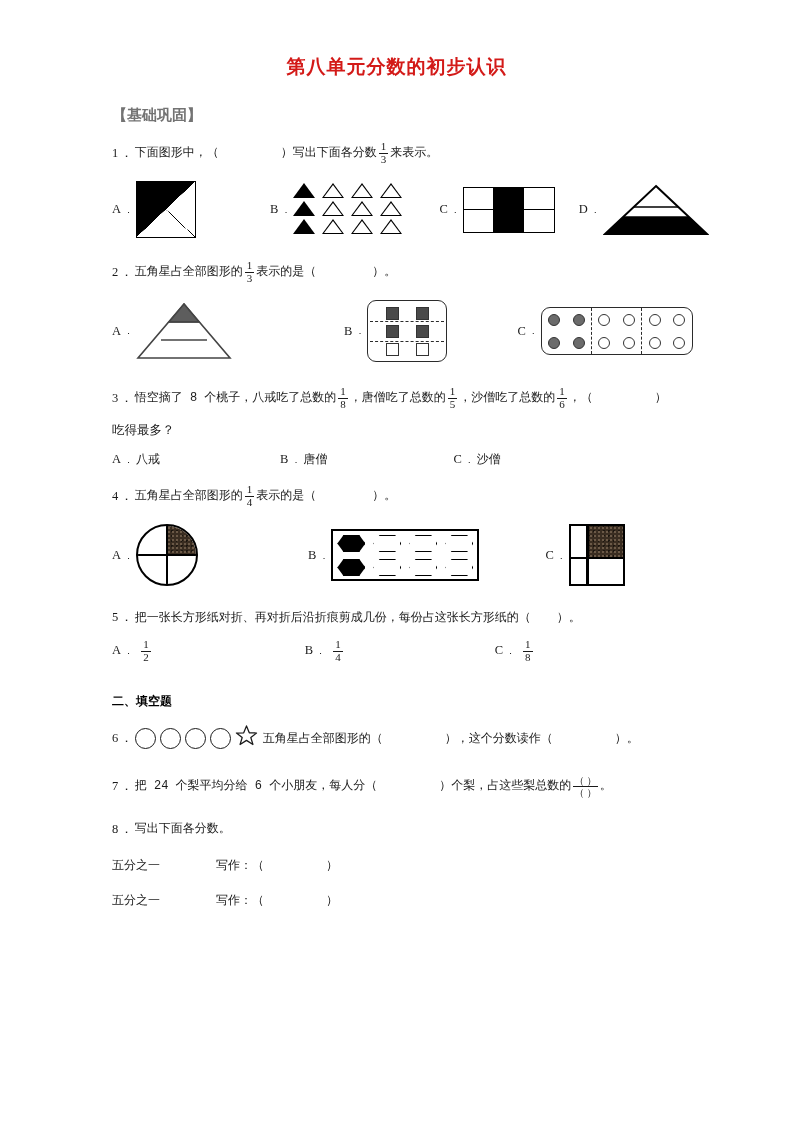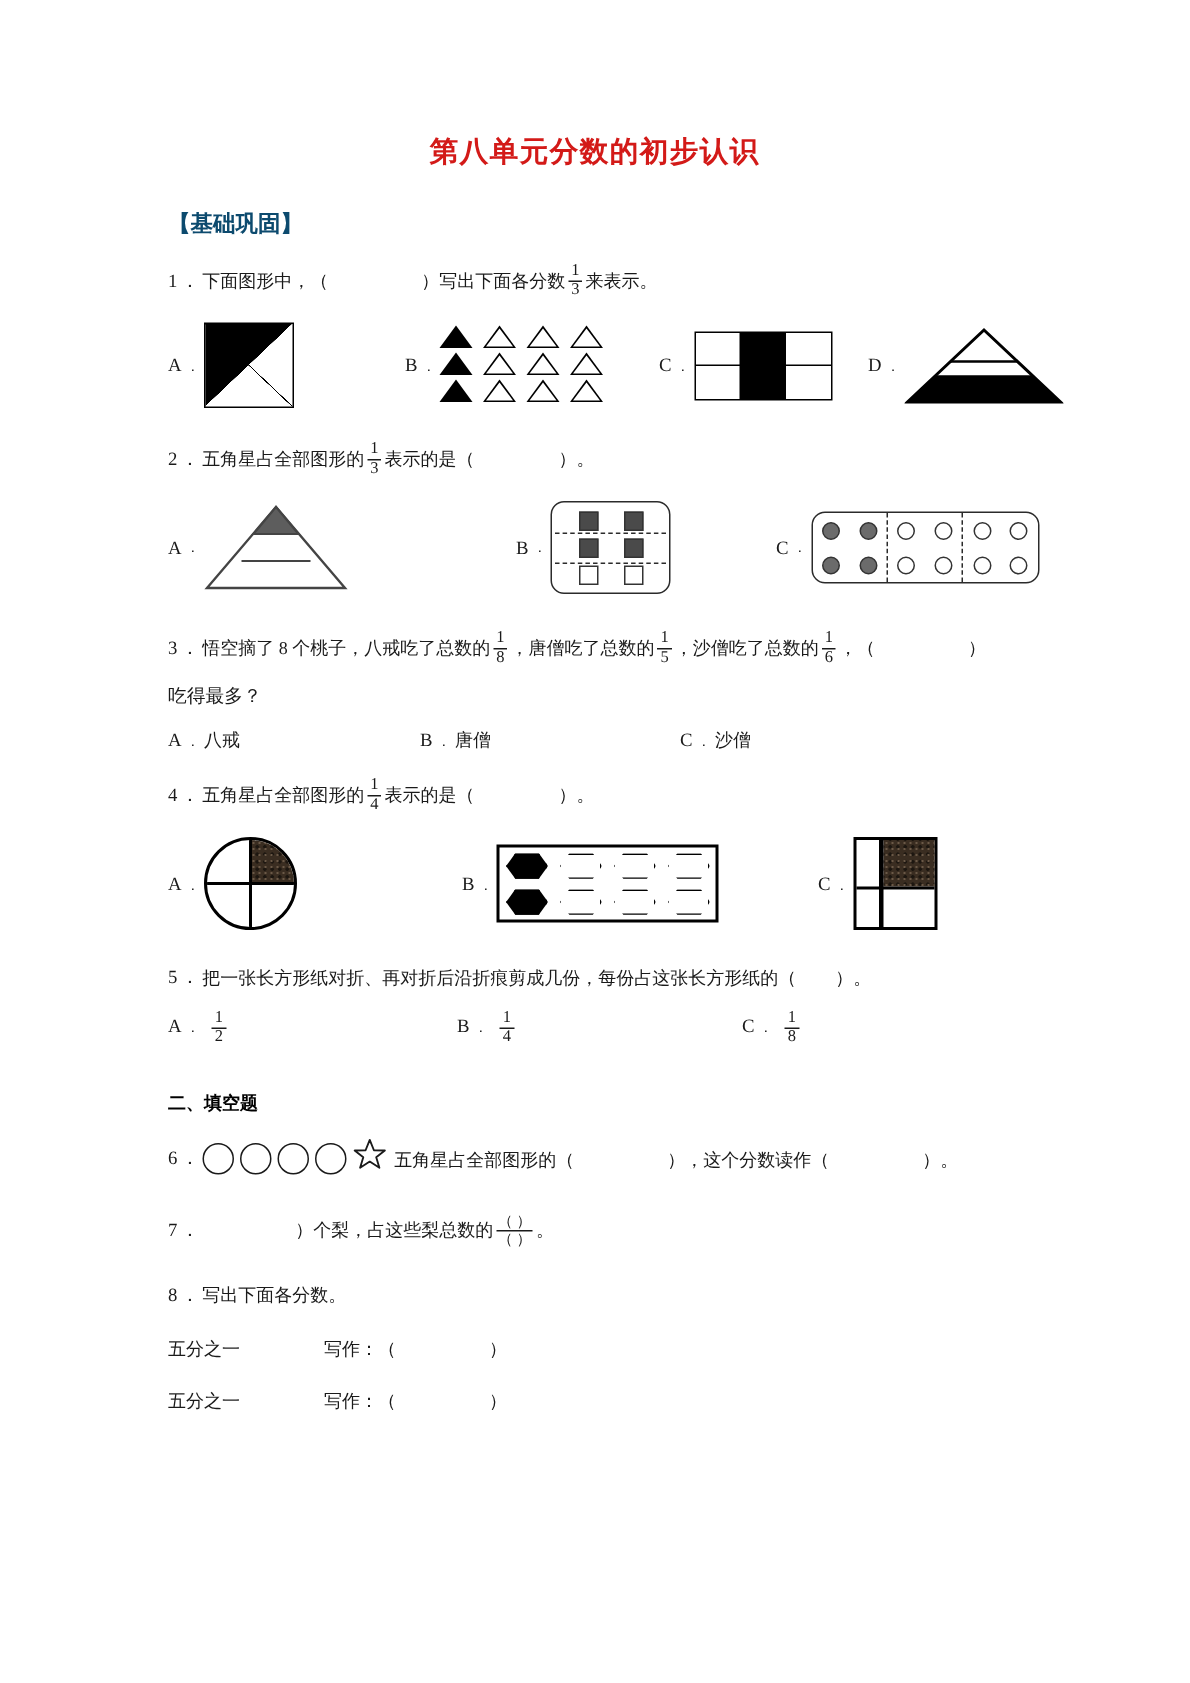--- a/index.html
+++ b/index.html
@@ -9,44 +9,44 @@
     color:#1a1a1a;
     position:relative;
     -webkit-font-smoothing:none;
   }
   .page{position:relative;width:793px;height:1122px;padding:0;box-sizing:border-box;}
 
   
   .title1{
     text-align:center;color:#d31a18;font-weight:bold;font-size:19px;
     font-family:"DejaVu Sans","Liberation Sans",sans-serif;
-    letter-spacing:1px;margin:0;padding-top:88px;
+    letter-spacing:1px;margin:0;padding-top:54px;
   }
   .title2{
     text-align:center;color:#d31a18;font-weight:bold;font-size:17px;
     font-family:"DejaVu Sans","Liberation Sans",sans-serif;
     letter-spacing:1px;margin:0;padding-top:22px;
   }
   .sec-red{
-    color:#0c4a6e;font-weight:bold;font-size:15px;
+    color:#737373;font-weight:bold;font-size:15px;
     font-family:Liberation Mono, monospace;
     margin:26px 0 0 0;padding-left:112px;
   }
   .sec-black{
     color:#000;font-weight:bold;font-size:12px;
     font-family:"DejaVu Sans","Liberation Sans",sans-serif;
     margin:14px 0 0 0;padding-left:112px;
   }
 
   .body-block{padding-left:112px;padding-right:60px;}
 
   .q{font-size:12.5px;line-height:1.5;margin-top:16px;
      display:flex;align-items:center;flex-wrap:wrap;}
   .qnum{font-family:"Liberation Serif",serif;margin-right:2px;}
-  .qtext{font-family:Liberation Serif, serif;font-size:12px;text-align:center;}
+  .qtext{font-family:Liberation Mono, monospace;font-size:12px;text-align:center;}
   .gap{display:inline-block;}
   .cont{font-size:12.5px;margin-top:12px;font-family:"DejaVu Sans","Liberation Sans",sans-serif;}
 
   
   .frac{display:inline-flex;flex-direction:column;align-items:center;
         vertical-align:middle;margin:0 2px;font-size:11px;line-height:1.05;
         font-family:"Liberation Serif",serif;}
   .frac .num{padding:0 2px;}
   .frac .den{padding:0 2px;border-top:1px solid #1a1a1a;}
 
@@ -445,20 +445,21 @@
       <span class="qtext">五角星占全部图形的（</span>
       <span class="gap" style="width:62px"></span>
       <span class="qtext">），这个分数读作（</span>
       <span class="gap" style="width:62px"></span>
       <span class="qtext">）。</span>
     </div>
 
     <div class="q" style="margin-top:22px">
       <span class="qnum">7</span>
       <span class="qnum">．</span>
+      <span class="qtext">把 24 个梨平均分给 6 个小朋友，每人分（</span>
       <span class="gap" style="width:62px"></span>
       <span class="qtext">）个梨，占这些梨总数的</span>
       <span class="pfrac">
         <span class="num">（  ）</span>
         <span class="den">（  ）</span>
       </span>
       <span class="qtext">。</span>
     </div>
 
     <div class="q" style="margin-top:22px">

